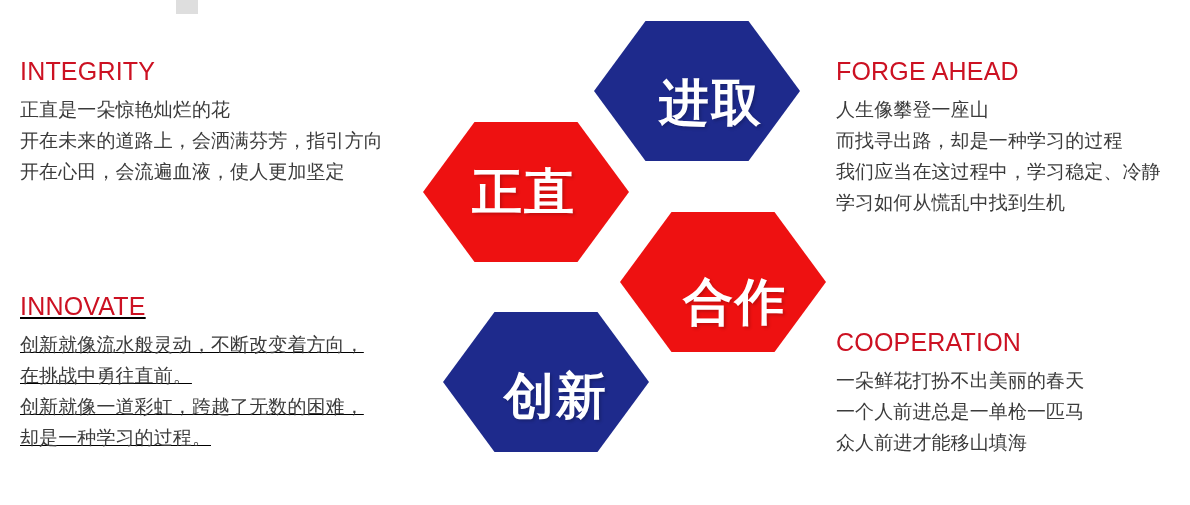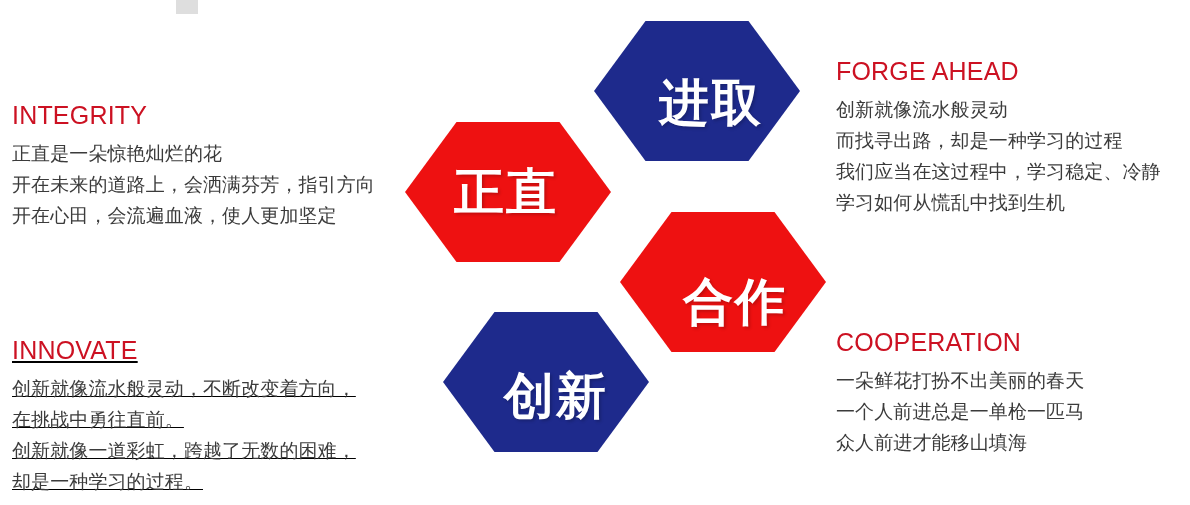--- a/index.html
+++ b/index.html
@@ -28,21 +28,21 @@
     width: 22px;
     height: 14px;
     background: #d8d8d8;
     opacity: 0.85;
   }
 
   
   .text-block {
     position: absolute;
   }
-  .text-block.left  { left: 12px;  width: 418px; text-align: left; margin-top: 44px; }
+  .text-block.left  { left: 20px;  width: 418px; text-align: left; }
   .text-block.right { left: 836px; width: 354px; text-align: left; }
 
   .block-heading {
     color: #cc1122;
     font-size: 25px;
     font-weight: 400;
     letter-spacing: 0.2px;
     line-height: 30px;
     margin: 0 0 8px 0;
     white-space: nowrap;
@@ -89,21 +89,21 @@
     line-height: 1;
     text-shadow: 2px 2px 3px rgba(0,0,0,0.18);
     user-select: none;
   }
 
   .hex.blue { background: #1e2a8c; }
   .hex.red  { background: #ee1111; }
 
   
   .hex-top    { left: 594px; top: 21px;  }
-  .hex-left   { left: 405px; top: 122px; }
+  .hex-left   { left: 423px; top: 122px; }
   .hex-right  { left: 620px; top: 212px; }
   .hex-bottom { left: 443px; top: 312px; }
 
   
   .hex-top    { z-index: 4; }
   .hex-left   { z-index: 3; }
   .hex-right  { z-index: 2; }
   .hex-bottom { z-index: 1; }
 
   
@@ -139,21 +139,21 @@
       <li>创新就像流水般灵动，不断改变着方向，</li>
       <li>在挑战中勇往直前。</li>
       <li>创新就像一道彩虹，跨越了无数的困难，</li>
       <li>却是一种学习的过程。</li>
     </ul>
   </div>
 
   <div class="text-block right" id="block-forge">
     <div class="block-heading">FORGE AHEAD</div>
     <ul class="block-lines">
-      <li>创新就像流水般灵动</li>
+      <li>人生像攀登一座山</li>
       <li>而找寻出路，却是一种学习的过程</li>
       <li>我们应当在这过程中，学习稳定、冷静</li>
       <li>学习如何从慌乱中找到生机</li>
     </ul>
   </div>
 
   <div class="text-block right" id="block-cooperation">
     <div class="block-heading">COOPERATION</div>
     <ul class="block-lines">
       <li>一朵鲜花打扮不出美丽的春天</li>

